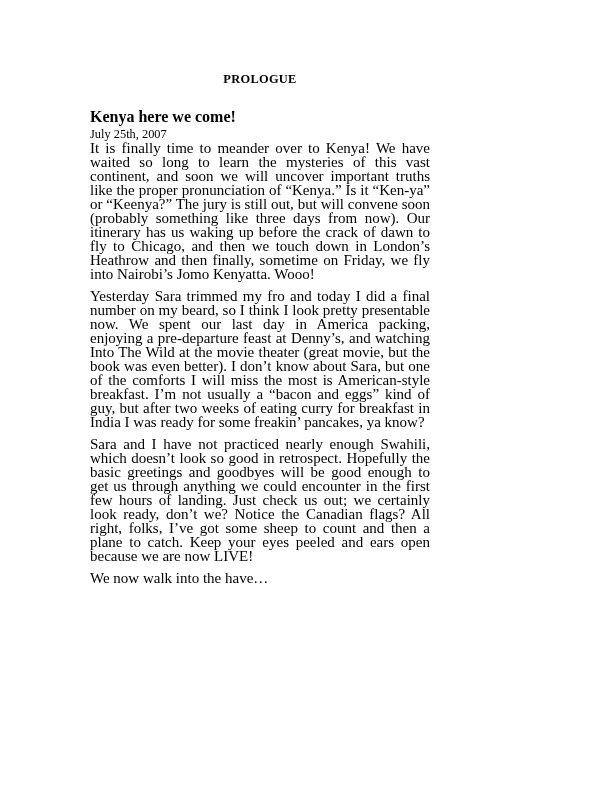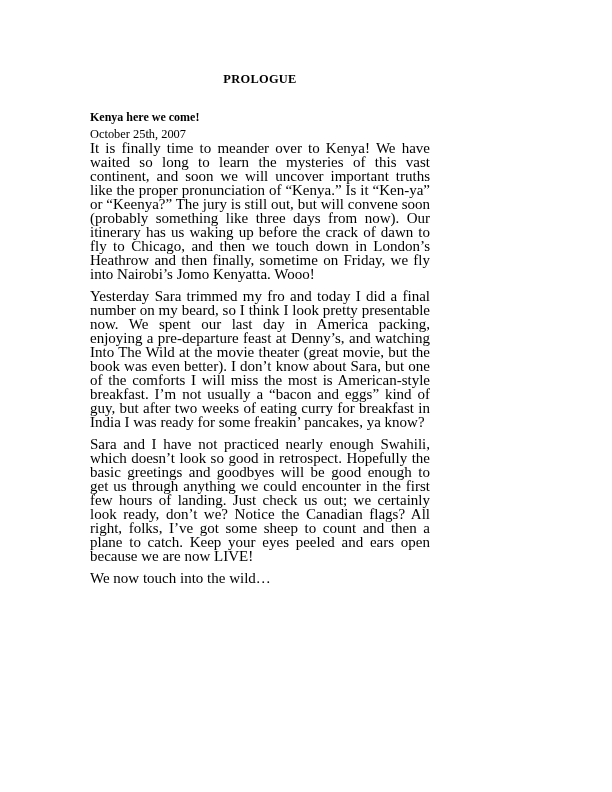--- a/index.html
+++ b/index.html
@@ -20,21 +20,21 @@
   }
   .doc-title {
     font-size: 12.4px;
     line-height: 14px;
     font-weight: bold;
     text-align: center;
     margin: 0 0 24px 0;
     letter-spacing: 0.3px;
   }
   .entry-heading {
-    font-size: 12px;
+    font-size: 16px;
     line-height: 14px;
     font-weight: bold;
     text-align: left;
     margin: 0 0 3px 0;
   }
   .entry-date {
     font-size: 12.4px;
     line-height: 14px;
     margin: 0;
   }
@@ -52,22 +52,22 @@
   }
 </style>
 </head>
 <body>
 
 <div class="page">
   <h1 class="doc-title">PROLOGUE</h1>
 
   <h2 class="entry-heading">Kenya here we come!</h2>
 
-  <div class="entry-date">October 25th, 2007</div>
+  <div class="entry-date">July 25th, 2007</div>
 
   <p class="para first">It is finally time to meander over to Kenya! We have waited so long to learn the mysteries of this vast continent, and soon we will uncover important truths like the proper pronunciation of “Kenya.” Is it “Ken-ya” or “Keenya?” The jury is still out, but will convene soon (probably something like three days from now). Our itinerary has us waking up before the crack of dawn to fly to Chicago, and then we touch down in London’s Heathrow and then finally, sometime on Friday, we fly into Nairobi’s Jomo Kenyatta. Wooo!</p>
 
   <p class="para">Yesterday Sara trimmed my fro and today I did a final number on my beard, so I think I look pretty presentable now. We spent our last day in America packing, enjoying a pre-departure feast at Denny’s, and watching Into The Wild at the movie theater (great movie, but the book was even better). I don’t know about Sara, but one of the comforts I will miss the most is American-style breakfast. I’m not usually a “bacon and eggs” kind of guy, but after two weeks of eating curry for breakfast in India I was ready for some freakin’ pancakes, ya know?</p>
 
   <p class="para">Sara and I have not practiced nearly enough Swahili, which doesn’t look so good in retrospect. Hopefully the basic greetings and goodbyes will be good enough to get us through anything we could encounter in the first few hours of landing. Just check us out; we certainly look ready, don’t we? Notice the Canadian flags? All right, folks, I’ve got some sheep to count and then a plane to catch. Keep your eyes peeled and ears open because we are now LIVE!</p>
 
-  <p class="para closing">We now touch into the wild…</p>
+  <p class="para closing">We now walk into the have…</p>
 </div>
 
 </body></html>

